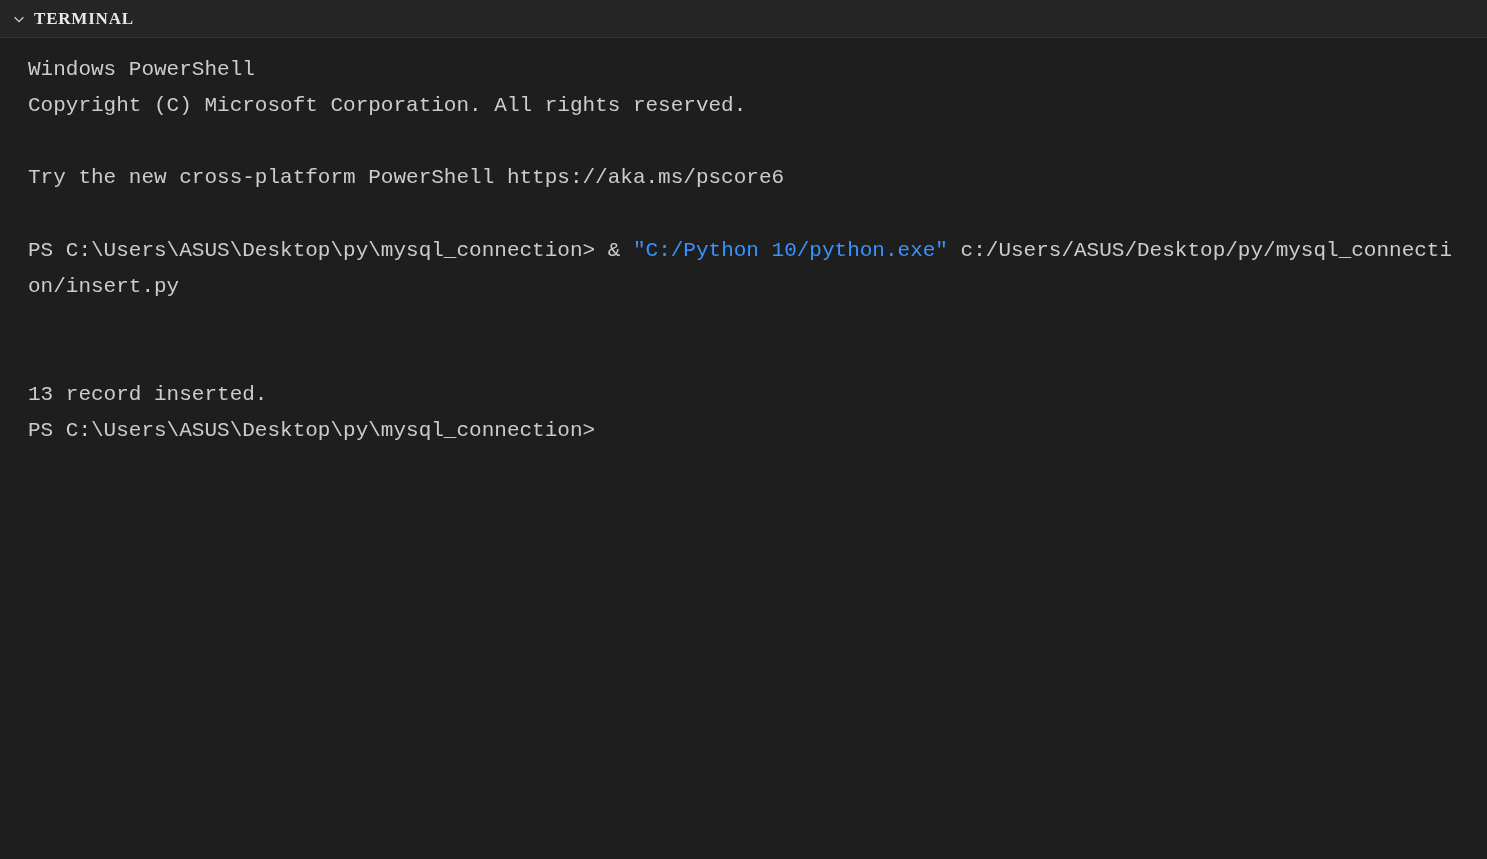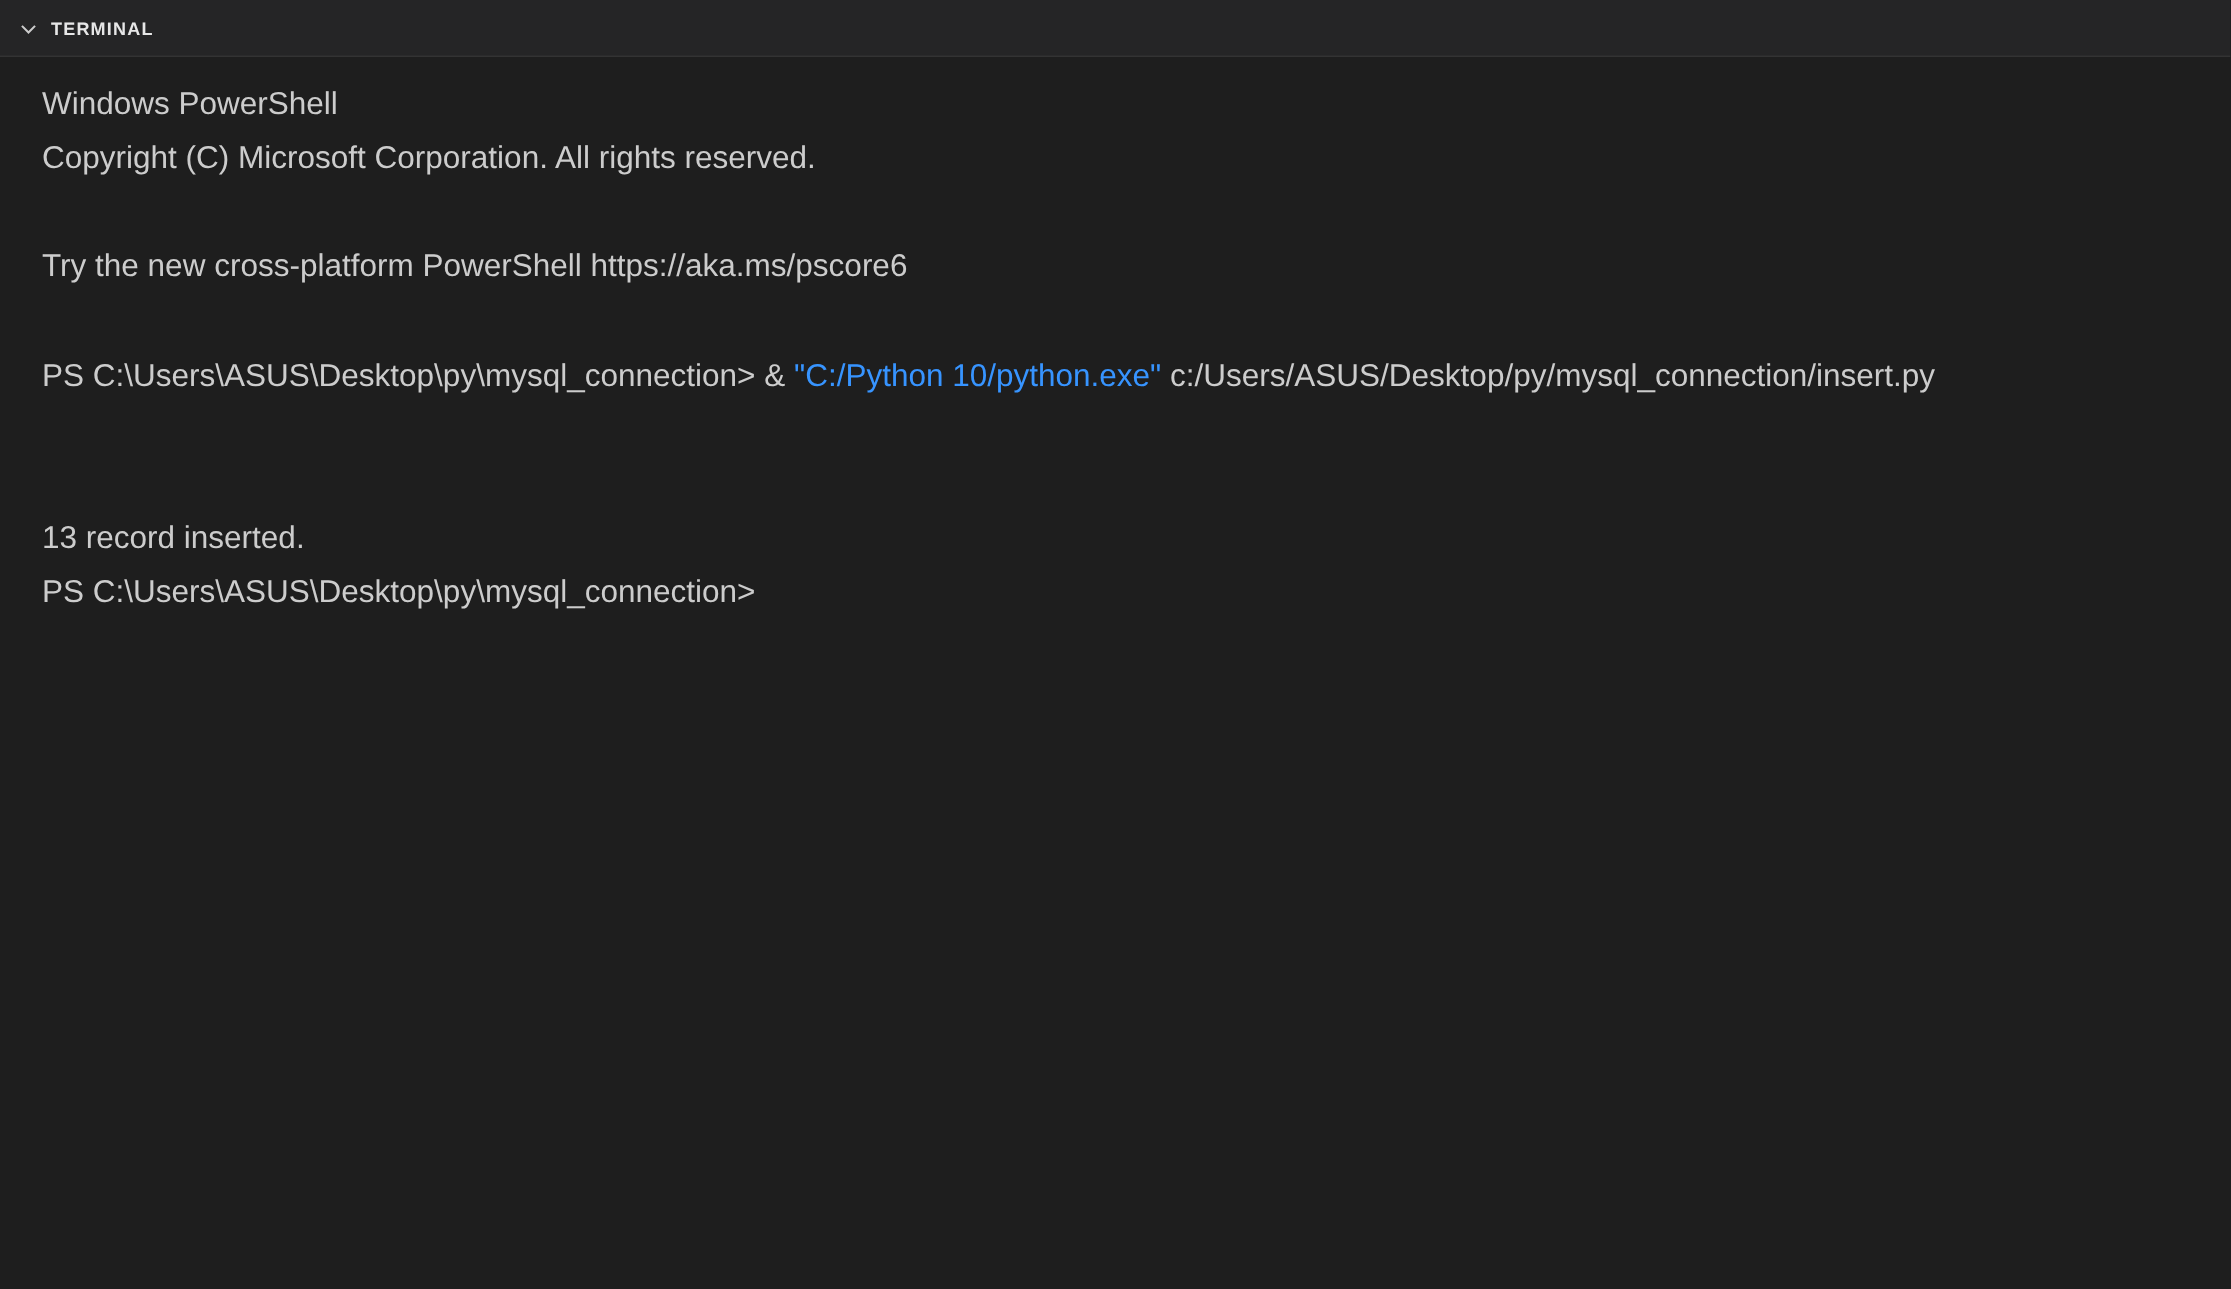--- a/index.html
+++ b/index.html
@@ -31,36 +31,36 @@
       height: 18px;
       margin-right: 6px;
       cursor: pointer;
     }
     .chevron-icon svg {
       width: 14px;
       height: 14px;
     }
     .tab-label {
       color: #e7e7e7;
-      font-family: Liberation Sans, sans-serif;
-      font-size: 12px;
+      font-family: Liberation Serif, serif;
+      font-size: 17px;
       font-weight: 700;
       letter-spacing: 0.8px;
       padding: 4px 0;
       cursor: pointer;
     }
     .terminal-body {
       background: #1e1e1e;
       padding: 14px 28px;
       color: #cccccc;
       font-size: 21px;
       line-height: 1.72;
       white-space: pre-wrap;
       word-break: break-all;
-      font-family: Liberation Sans, sans-serif;
+      font-family: Liberation Mono, monospace;
       height: calc(100% - 38px);
       overflow: auto;
     }
     .string-lit {
       color: #3794ff;
     }
     .prompt {
       color: #cccccc;
     }
   </style>

